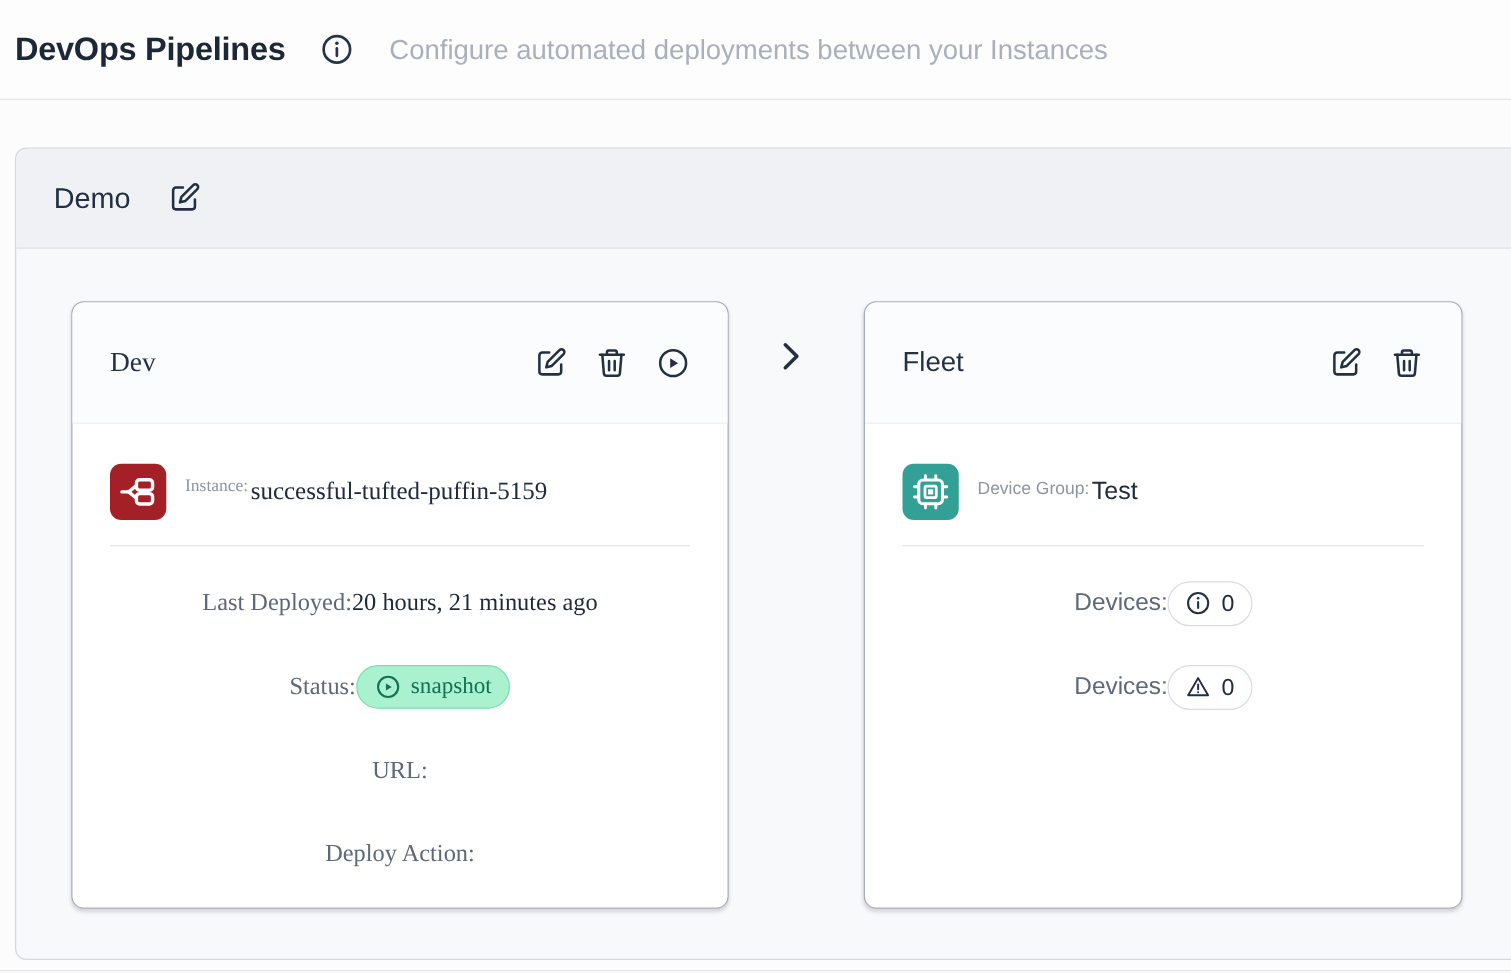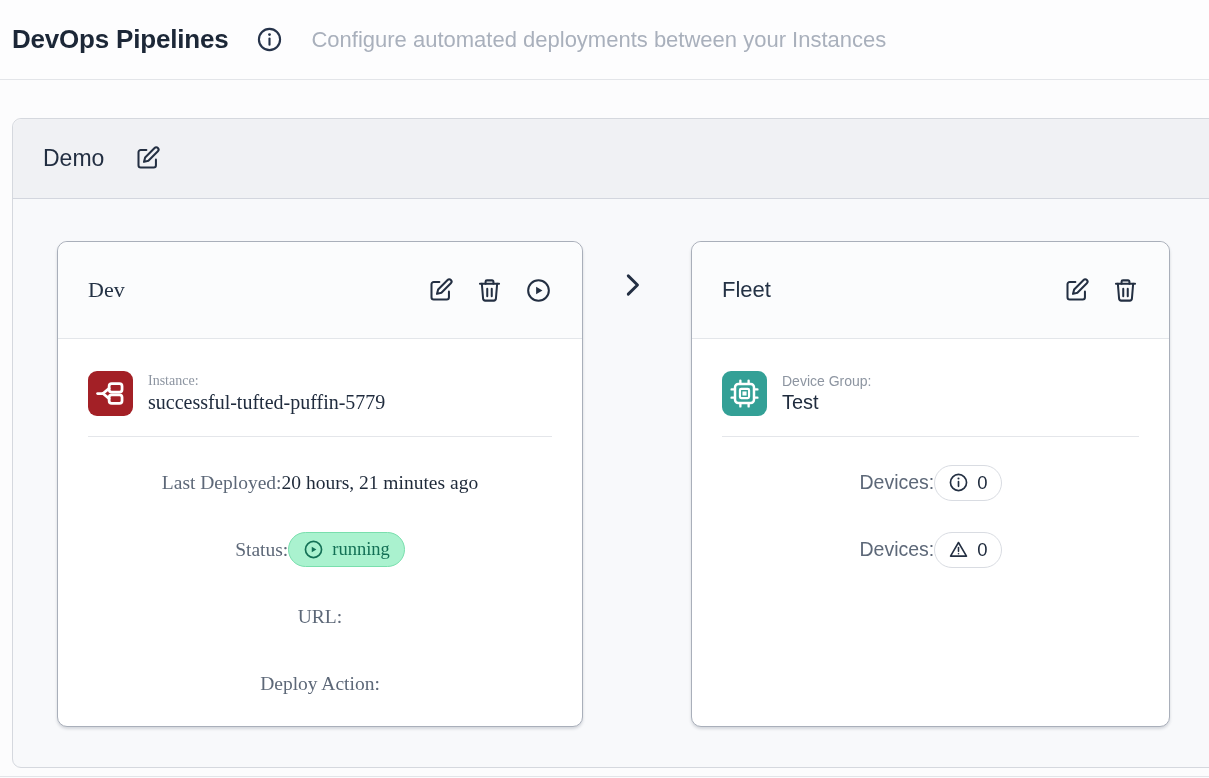--- a/index.html
+++ b/index.html
@@ -73,21 +73,21 @@
   .card-body { padding: 30px 30px 0 30px; }
 
   .entity-row { display: flex; align-items: center; gap: 15px; margin: 2px 0 20px 0; }
   .entity-icon {
     width: 45px; height: 45px; border-radius: 9px; flex: 0 0 auto;
     display: flex; align-items: center; justify-content: center;
   }
   .entity-icon svg { width: 33px; height: 33px; }
   .entity-icon.red  { background: #a32026; }
   .entity-icon.teal { background: #33a096; }
-  .entity-text { display: flex; flex-direction: column; gap: 2px; }
+  .entity-text { display: flex; flex-direction: row; gap: 2px; }
   .entity-label { font-size: 14px; color: #8d95a1; }
   .entity-name  { font-size: 20px; color: #202c3e; }
 
   .divider { height: 1px; background: #e4e6ea; margin-bottom: 27px; }
 
   .rows { display: flex; flex-direction: column; gap: 30px; }
   .row { display: flex; align-items: center; justify-content: center; min-height: 37px; }
   .row-label { font-size: 19.5px; color: #5d6878; }
   .row-value { font-size: 19.5px; color: #1e2939; }
 
@@ -194,39 +194,39 @@
             <svg viewBox="0 0 24 24" fill="none" stroke="#ffffff" stroke-width="2" stroke-linecap="round" stroke-linejoin="round">
               <path d="M2.6 12h3.9"></path>
               <path d="M6.5 12 11 8.3"></path>
               <path d="M6.5 12 11 15.7"></path>
               <rect x="11" y="4.9" width="9.4" height="6.1" rx="1.9"></rect>
               <rect x="11" y="13" width="9.4" height="6.1" rx="1.9"></rect>
             </svg>
           </span>
           <div class="entity-text">
             <span class="entity-label">Instance:</span>
-            <span class="entity-name">successful-tufted-puffin-5779</span>
+            <span class="entity-name">successful-tufted-puffin-5159</span>
           </div>
         </div>
         <div class="divider"></div>
         <div class="rows">
           <div class="row">
             <span class="row-label">Last Deployed:</span>
             <span class="row-value">20 hours, 21 minutes ago</span>
           </div>
           <div class="row">
             <span class="row-label">Status:</span>
             <span class="status-badge">
               <span style="display:inline-flex">
                 <svg viewBox="0 0 24 24" fill="none" stroke="currentColor" stroke-width="1.9" width="21" height="21">
                   <circle cx="12" cy="12" r="9.2"></circle>
                   <path d="M10 8.8v6.4l5.3-3.2z" fill="currentColor" stroke="none"></path>
                 </svg>
               </span>
-              <span>running</span>
+              <span>snapshot</span>
             </span>
           </div>
           <div class="row">
             <span class="row-label">URL:</span>
             <span class="row-value"></span>
           </div>
           <div class="row">
             <span class="row-label">Deploy Action:</span>
           </div>
         </div>

